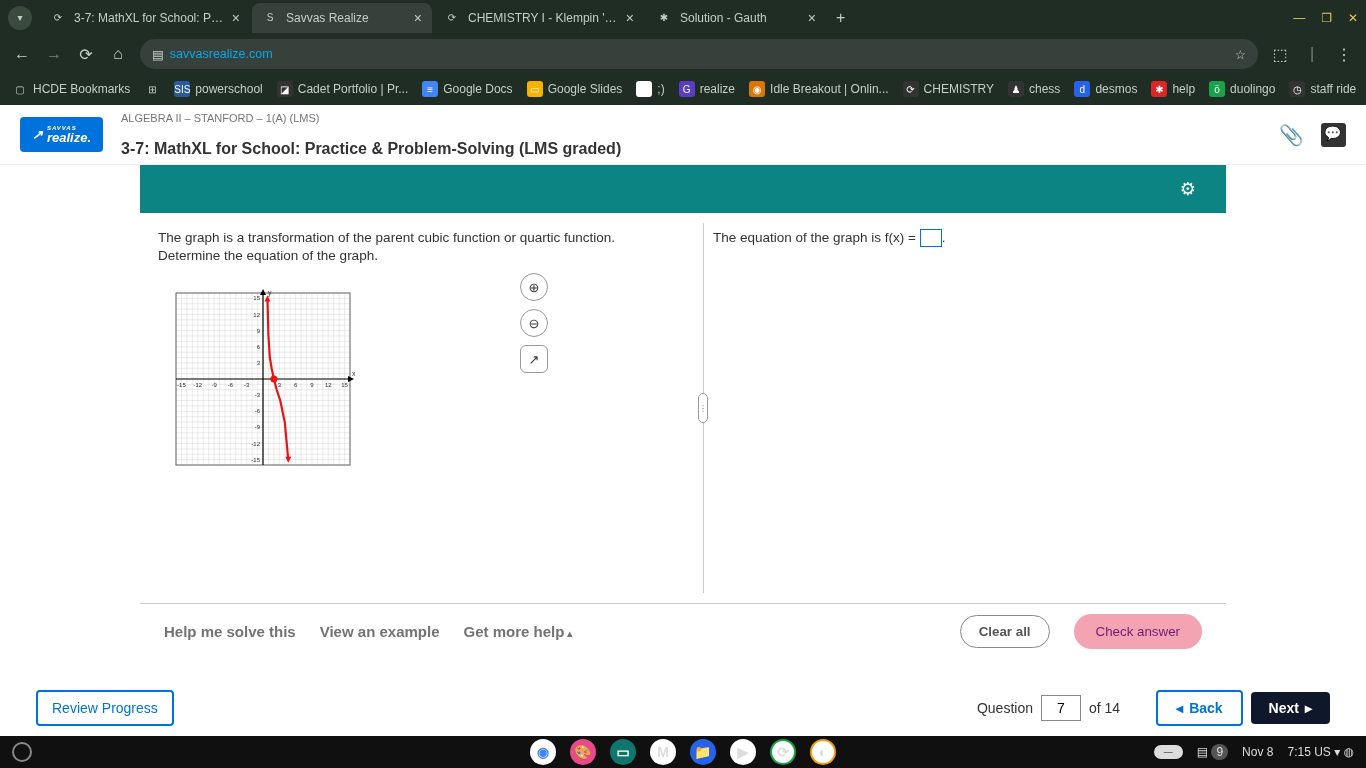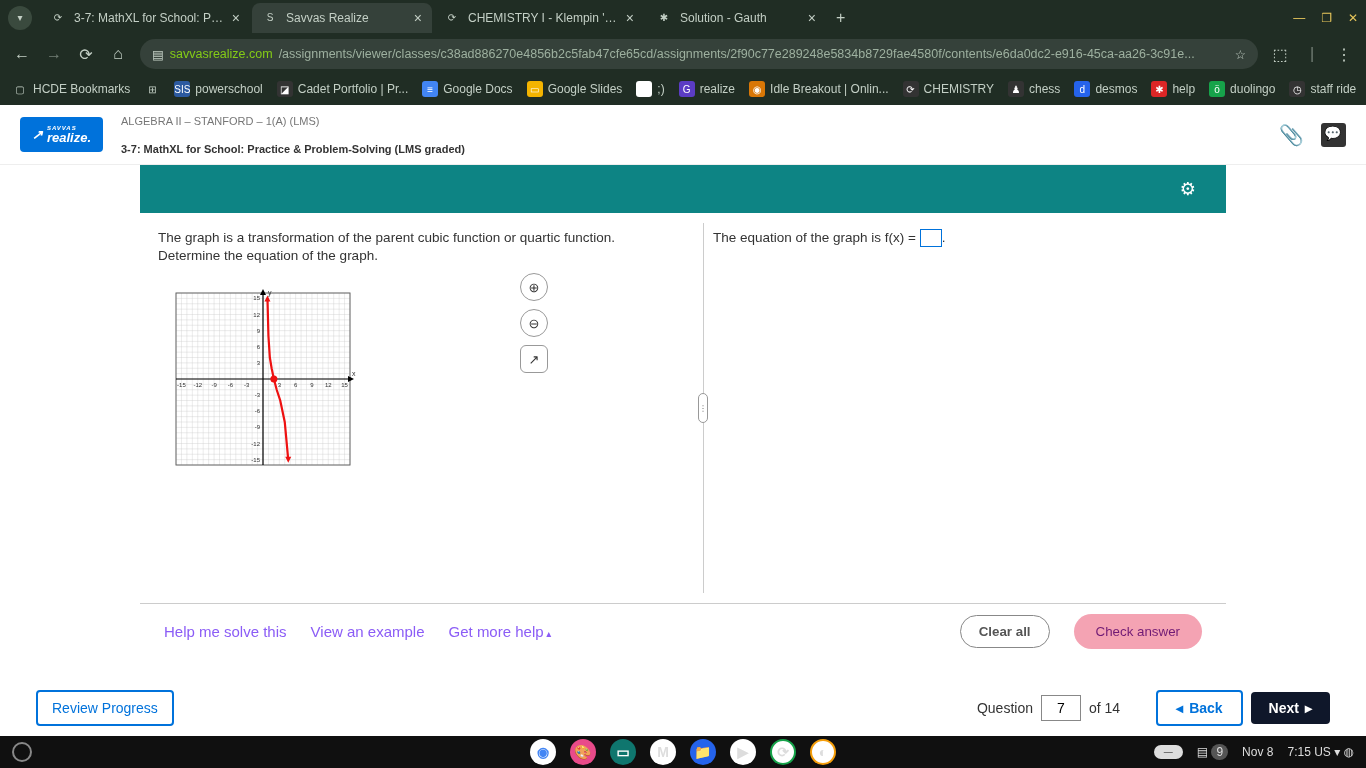--- a/index.html
+++ b/index.html
@@ -10,46 +10,46 @@
 .tab{display:flex;align-items:center;height:30px;padding:0 10px;border-radius:8px 8px 0 0;margin-right:2px;max-width:210px;min-width:180px;gap:8px;position:relative}
 .tab.active{background:#35413a}
 .tab-favicon{width:16px;height:16px;flex-shrink:0;display:flex;align-items:center;justify-content:center;font-size:10px}
 .tab-title{white-space:nowrap;overflow:hidden;text-overflow:ellipsis;flex:1;font-size:12px}
 .tab-close{font-size:14px;flex-shrink:0}
 .new-tab{font-size:16px;margin-left:8px}
 .window-controls{margin-left:auto;display:flex;gap:16px;font-size:12px;}
 .addr-bar{display:flex;align-items:center;height:38px;padding:0 12px;gap:12px;background:#202d24}
 .nav-btn{width:20px;height:20px;display:flex;align-items:center;justify-content:center;color:#c3cfc5;font-size:16px}
 .url-bar{flex:1;background:#35413a;height:30px;border-radius:15px;display:flex;align-items:center;padding:0 12px;gap:6px;font-size:12.5px}
-.url-domain{color:#84cc16}
+.url-domain{color:#0ea5e9}
 .url-path{color:#9db09f}
 .bookmark-bar{display:flex;align-items:center;height:32px;padding:0 12px;gap:14px;background:#202d24;font-size:12px}
 .bm-item{display:flex;align-items:center;gap:5px;white-space:nowrap}
 .bm-icon{width:16px;height:16px;display:flex;align-items:center;justify-content:center;font-size:10px;border-radius:3px}
 .app-header{display:flex;align-items:center;height:60px;padding:0 20px;background:#fff;border-bottom:1px solid #eee}
 .realize-logo{background:#0072db;color:#fff;padding:8px 12px;border-radius:4px;font-size:13px;margin-right:18px;display:flex;align-items:center;gap:4px;font-weight:bold;font-style:italic}
 .course-info{flex:1}
 .course-line{font-size:11px;color:#767676;text-transform:uppercase}
-.assignment-title{font-size:11px;font-weight:bold;color:#333;margin-top:16px}
+.assignment-title{font-size:16px;font-weight:bold;color:#333;margin-top:16px}
 .header-icons{display:flex;gap:16px;font-size:20px;color:#333}
 .content-area{margin:0 140px;background:#fff}
 .teal-bar{height:48px;background:#0d8484;display:flex;align-items:center;justify-content:flex-end;padding:0 30px}
 .gear-icon{color:#fff;font-size:18px}
 .problem-area{display:flex;height:390px;position:relative}
 .problem-left{width:555px;padding:16px 18px;font-size:13.5px;color:#333}
 .problem-text{line-height:1.35;margin-bottom:20px}
 .graph-container{position:relative;width:200px;height:188px;display:inline-block}
 .graph-tools{position:absolute;left:380px;top:60px;display:flex;flex-direction:column;gap:8px}
 .tool-btn{width:28px;height:28px;border:1px solid #999;border-radius:50%;display:flex;align-items:center;justify-content:center;font-size:13px;background:#fff}
 .divider{position:absolute;left:563px;top:10px;bottom:10px;width:1px;background:#ccc}
 .drag-handle{position:absolute;left:558px;top:180px;width:10px;height:30px;border:1px solid #999;border-radius:5px;background:#fff;display:flex;align-items:center;justify-content:center;font-size:8px;color:#666}
 .problem-right{flex:1;padding:16px 18px;font-size:13.5px;color:#333}
 .answer-input{display:inline-block;width:22px;height:18px;border:1.5px solid #0072db;vertical-align:middle}
 .bottom-bar{height:56px;display:flex;align-items:center;padding:0 24px;gap:24px;font-size:15px;border-top:1px solid #ccc}
-.help-link{font-weight:normal;color:#8b5cf6}
+.help-link{font-weight:bold;color:#737373}
 .help-dropdown::after{content:' ▴';font-size:10px}
 .spacer{flex:1}
 .clear-btn{border:1.5px solid #888;background:#fff;border-radius:20px;padding:8px 18px;font-weight:bold;color:#555}
 .check-btn{background:#f4a3b3;color:#701a75;border-radius:20px;padding:10px 22px;font-weight:normal;border:none}
 .footer-nav{position:absolute;bottom:32px;left:0;right:0;height:56px;display:flex;align-items:center;padding:0 36px;background:#fff}
 .review-btn{border:2px solid #0072db;color:#0072db;background:#fff;padding:8px 14px;border-radius:4px;font-weight:normal;font-size:14px}
 .q-nav{display:flex;align-items:center;gap:8px;margin-left:auto;font-size:14px;color:#333}
 .q-input{width:40px;height:26px;border:1px solid #888;text-align:center;font-size:14px}
 .nav-pill{display:flex;align-items:center;gap:6px;padding:8px 18px;border-radius:4px;font-weight:bold;font-size:14px}
 .back-pill{border:2px solid #0072db;color:#0072db;background:#fff}
@@ -97,21 +97,20 @@
     </div>
   </div>
   <div class="addr-bar">
     <div class="nav-btn">←</div>
     <div class="nav-btn" style="opacity:.5">→</div>
     <div class="nav-btn">⟳</div>
     <div class="nav-btn">⌂</div>
     <div class="url-bar">
       <span>▤</span>
       <span class="url-domain">savvasrealize.com</span>
-        <span class="url-path">/assignments/viewer/classes/c38ad886270e4856b2c5fab47cfe65cd/assignments/2f90c77e289248e5834b8729fae4580f/contents/e6da0dc2-e916-45ca-aa26-3c91e...</span>
       <span style="margin-left:auto">☆</span>
     </div>
     <div class="nav-btn">⬚</div>
     <div class="nav-btn" style="opacity:.5">|</div>
     <div class="nav-btn">⋮</div>
   </div>
   <div class="bookmark-bar">
     <div id="bm-mount" style="display:flex;gap:14px;align-items:center">
         <div class="bm-item">
           <span class="bm-icon">▢</span>

